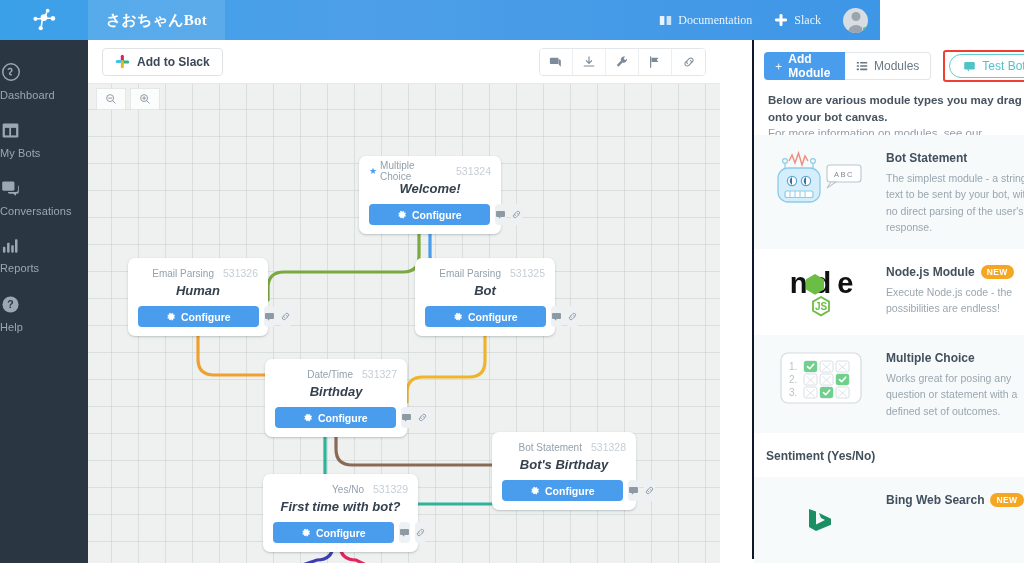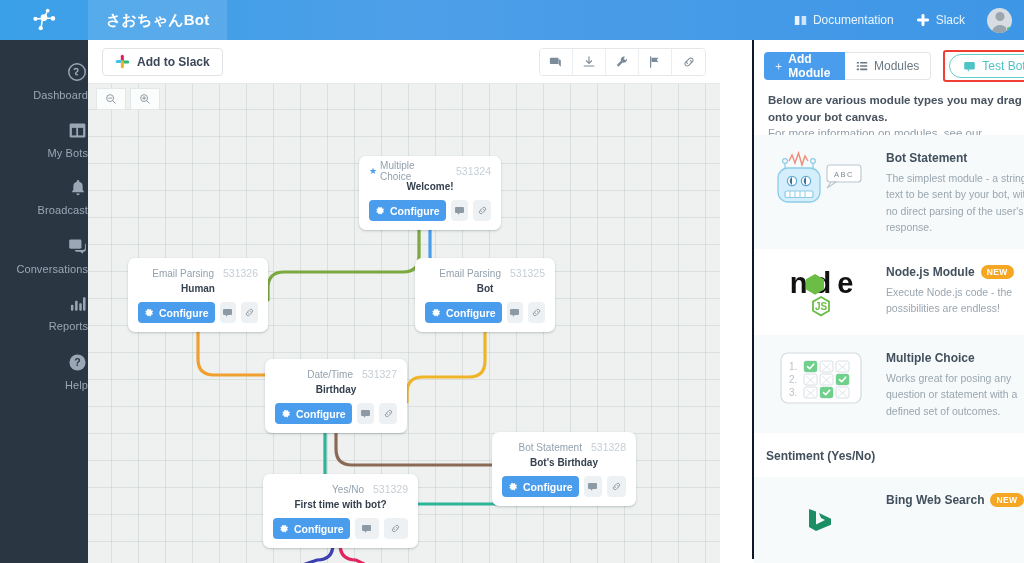--- a/index.html
+++ b/index.html
@@ -8,23 +8,23 @@
     font-family: "Liberation Sans", sans-serif;
     background:#ffffff;
     font-size:12px;
     color:#3c4858;
     -webkit-font-smoothing:antialiased;
   }
   .app { position:relative; width:1024px; height:563px; }
 
   
   .topbar {
-    position:absolute; top:0; left:0; width:1024px; height:40px;
+    position:absolute; top:0; left:0; width:880px; height:40px;
     background:linear-gradient(to right,#3aa0e8,#4d9fe8 40%, #3e96e6);
-    display:flex; align-items:center; z-index:30;
+    display:flex; align-items:center; z-index:30;font-family:Liberation Serif, serif;
   }
   .logo-box { width:88px; height:40px; display:flex; align-items:center; justify-content:center; }
   .logo-svg { width:26px; height:26px; }
   .brand-tab {
     height:40px; padding:0 18px; display:flex; align-items:center;
     background:rgba(255,255,255,0.12); color:#ffffff;
     font-size:15px; font-weight:bold; letter-spacing:.2px;
   }
   .topbar-spacer { flex:1; }
   .top-link {
@@ -40,21 +40,21 @@
   .avatar .head { position:absolute; top:4px; left:50%; transform:translateX(-50%); width:9px;height:9px;border-radius:50%;background:#9aa5ae; }
   .avatar .body { position:absolute; bottom:-3px; left:50%; transform:translateX(-50%); width:16px;height:11px;border-radius:8px 8px 0 0;background:#9aa5ae; }
   .avatar-dot { position:absolute; right:0px; bottom:1px; width:6px;height:6px;border-radius:50%; background:#3dc86a; border:1px solid #d8dde3; z-index:3;}
 
   
   .sidebar {
     position:absolute; top:40px; left:0; width:88px; height:523px;
     background:#2b3643; z-index:25; padding-top:12px;
   }
   .side-item {
-    display:flex; flex-direction:column; align-items:flex-end; justify-content:center;
+    display:flex; flex-direction:column; align-items:flex-start; justify-content:center;
     height:58px; color:#9ba7b4; cursor:pointer; user-select:none; gap:6px;
   }
   .side-item .si-label { font-size:11px; letter-spacing:.1px; }
   .side-item svg { display:block; }
 
   
   .canvas-wrap {
     position:absolute; top:40px; left:88px; width:632px; height:523px;
     background:#eef1f0; overflow:hidden;
   }
@@ -95,25 +95,25 @@
   svg.edges { position:absolute; top:0; left:0; width:632px; height:479px; z-index:2; }
 
   .node {
     position:absolute; background:#fff; border-radius:7px;
     box-shadow:0 1px 3px rgba(40,50,60,.18), 0 1px 1px rgba(40,50,60,.08);
     z-index:6; padding:8px 10px 9px 10px;
   }
   .node-head { display:flex; align-items:center; justify-content:flex-end; gap:9px; height:14px; }
   .node-type { font-size:10px; color:#93a1ad; display:flex; align-items:center; gap:3px; }
   .node-id { font-size:10.5px; color:#c6ced5; }
-  .node-title { text-align:center; font-size:10px; font-weight:bold; color:#35414e; margin:3px 0 8px 0; }
+  .node-title { text-align:center; font-size:13px; font-weight:bold; color:#35414e; margin:3px 0 8px 0;font-style:italic; }
   .node-actions { display:flex; gap:5px; }
   .btn-configure {
     flex:0 0 auto; display:flex; align-items:center; justify-content:center; gap:5px;
-    background:#4a9ced; color:#fff; border-radius:4px; height:21px; padding:0 6px;
+    background:#4a9ced; color:#fff; border-radius:4px; height:21px; padding:0 28px;
     font-size:10.5px; font-weight:bold; cursor:pointer;
   }
   .btn-sq {
     width:24px;height:21px; background:#eef1f3; border-radius:4px;
     display:flex;align-items:center;justify-content:center; color:#8d99a4; cursor:pointer;
   }
   .star { color:#4a9ced; font-size:9px; }
 
   
   .rpanel {
@@ -226,27 +226,20 @@
     <div class="side-item">
       <svg width="21" height="21" viewBox="0 0 24 24">
         <rect x="3" y="4" width="18" height="16" rx="1.5" fill="currentColor"></rect>
         <rect x="5.6" y="9" width="5" height="8.6" fill="#2b3643"></rect>
         <rect x="12.6" y="9" width="5.8" height="8.6" fill="#2b3643"></rect>
       </svg>
       <span class="si-label">My Bots</span>
     </div>
 
 
-    <div class="side-item">
-      <svg width="20" height="20" viewBox="0 0 24 24">
-        <path fill="currentColor" d="M12 2.5a1.5 1.5 0 0 1 1.5 1.5v.6A5.6 5.6 0 0 1 17.6 10v4l1.4 2.2v1H5v-1L6.4 14v-4a5.6 5.6 0 0 1 4.1-5.4V4A1.5 1.5 0 0 1 12 2.5z"></path>
-        <path fill="currentColor" d="M10 18.6h4a2 2 0 0 1-4 0z"></path>
-      </svg>
-      <span class="si-label">Broadcast</span>
-    </div>
 
     <div class="side-item">
       <svg width="21" height="21" viewBox="0 0 24 24">
         <rect x="2.5" y="4" width="14" height="10.5" rx="1.6" fill="currentColor"></rect>
         <path fill="currentColor" d="M9 16h9.5a2 2 0 0 0 2-2V8.2a2 2 0 0 1 1 1.8v6a2 2 0 0 1-2 2h-1.2v2.4L15 18H11a2 2 0 0 1-2-2z"></path>
       </svg>
       <span class="si-label">Conversations</span>
     </div>
 
     <div class="side-item">

